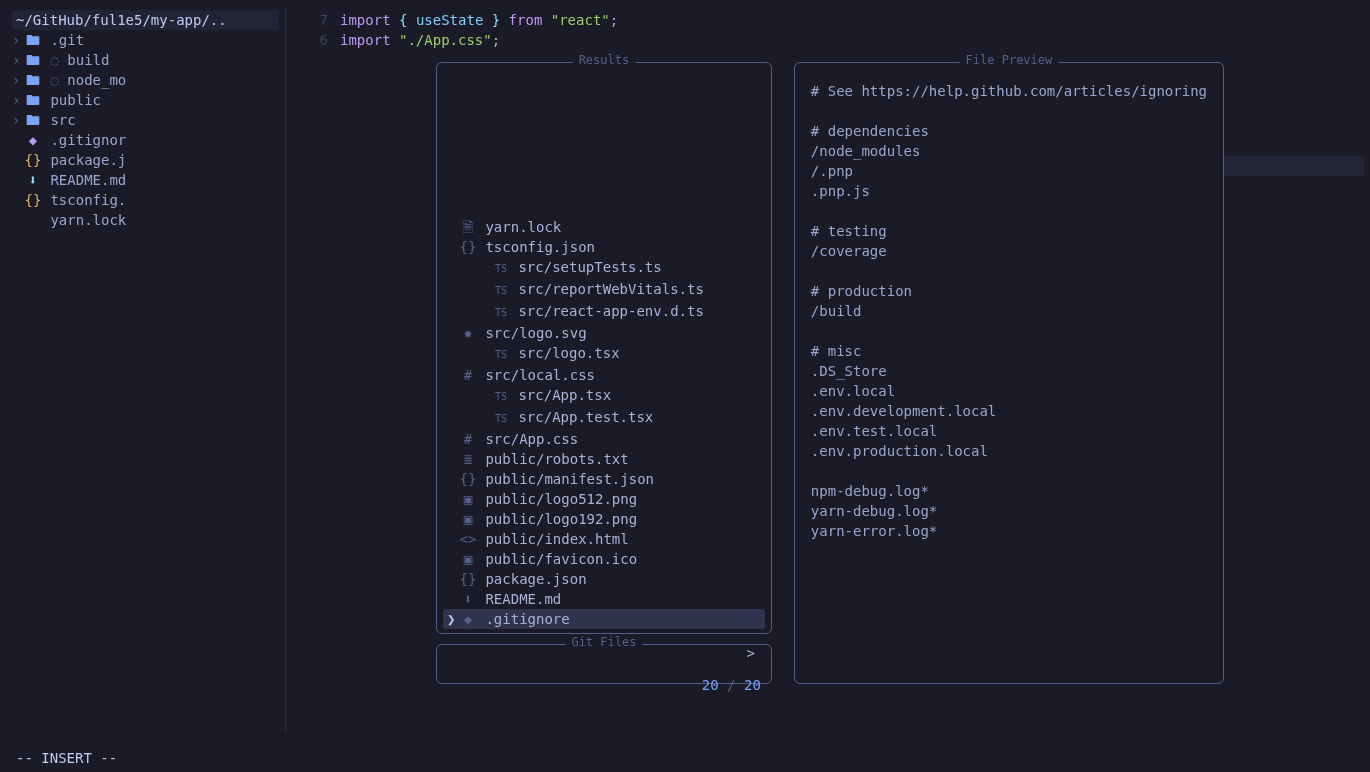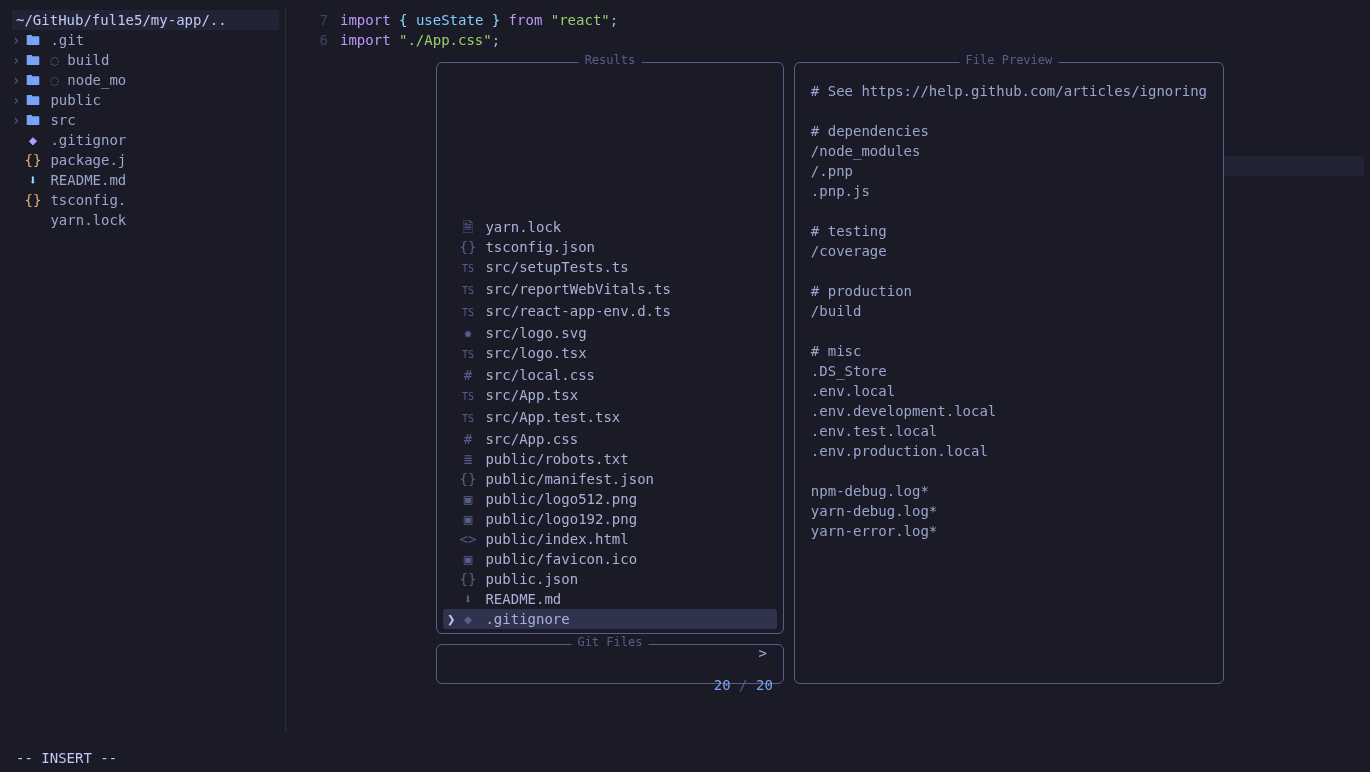--- a/index.html
+++ b/index.html
@@ -106,21 +106,21 @@
     color: #a9b1d6;
     white-space: pre;
     padding: 0 4px;
   }
   .result-row .icon { display:inline-block; width: 18px; text-align:center; color:#565f89; }
   .result-row.selected {
     background: #2f334d;
     border-radius: 3px;
   }
   .result-row .caret { color:#c0caf5; display:inline-block; width: 12px;}
-  .ic-ts { color: #7aa2f7; }
+  .ic-ts { color: #7aa2f7; margin-left: 33px; }
   .ic-css { color: #bb9af7; }
   .ic-svg { color: #e0af68; }
   .ic-png { color: #9ece6a; }
   .ic-html { color: #f7768e; }
   .ic-txt { color: #9ece6a; }
   .ic-ico { color: #9ece6a; }
   .ic-lock { color: #565f89; }
 
   .prompt { grid-column: 1; grid-row: 2; height: 40px; display:flex; align-items:flex-end; padding: 0 10px; }
   .prompt .gt { color: #a9b1d6; margin-right: 6px;}
@@ -132,21 +132,21 @@
     font: inherit;
     flex: 1;
     caret-color: #7aa2f7;
   }
   .prompt .cursor {
     width: 8px; height: 16px; background: #7aa2f7; margin-left: -2px;
   }
   .prompt .count { color: #7aa2f7; }
   .prompt .count .sep { color: #565f89; }
 
-  .preview { grid-column: 2; grid-row: 1 / span 2; padding: 10px 10px; }
+  .preview { grid-column: 2; grid-row: 1 / span 2; padding: 10px 10px; margin-left: 12px; }
   .preview-text {
     white-space: pre;
     color: #9aa5ce;
     line-height: 20px;
     padding: 8px 6px;
   }
 
   
   .statusline {
     grid-row: 2;
@@ -209,21 +209,21 @@
             <div class="result-row"><span class="caret"> </span><span class="icon ic-css">#</span><span> src/local.css</span></div>
             <div class="result-row"><span class="caret"> </span><span class="icon ic-ts" style="font-size: 10px;">TS</span><span> src/App.tsx</span></div>
             <div class="result-row"><span class="caret"> </span><span class="icon ic-ts" style="font-size: 10px;">TS</span><span> src/App.test.tsx</span></div>
             <div class="result-row"><span class="caret"> </span><span class="icon ic-css">#</span><span> src/App.css</span></div>
             <div class="result-row"><span class="caret"> </span><span class="icon ic-txt">≣</span><span> public/robots.txt</span></div>
             <div class="result-row"><span class="caret"> </span><span class="icon ic-json">{}</span><span> public/manifest.json</span></div>
             <div class="result-row"><span class="caret"> </span><span class="icon ic-png">▣</span><span> public/logo512.png</span></div>
             <div class="result-row"><span class="caret"> </span><span class="icon ic-png">▣</span><span> public/logo192.png</span></div>
             <div class="result-row"><span class="caret"> </span><span class="icon ic-html">&lt;&gt;</span><span> public/index.html</span></div>
             <div class="result-row"><span class="caret"> </span><span class="icon ic-ico">▣</span><span> public/favicon.ico</span></div>
-            <div class="result-row"><span class="caret"> </span><span class="icon ic-json">{}</span><span> public.json</span></div>
+            <div class="result-row"><span class="caret"> </span><span class="icon ic-json">{}</span><span> package.json</span></div>
             <div class="result-row"><span class="caret"> </span><span class="icon ic-md">⬇</span><span> README.md</span></div>
             <div class="result-row selected"><span class="caret">❯</span><span class="icon ic-config">◆</span><span> .gitignore</span></div>
           </div>
       </div>
 
       <div class="panel prompt">
         <div class="title">Git Files</div>
         <span class="gt">&gt;</span>
         <span class="cursor"></span>
         <input autofocus="" style="">

